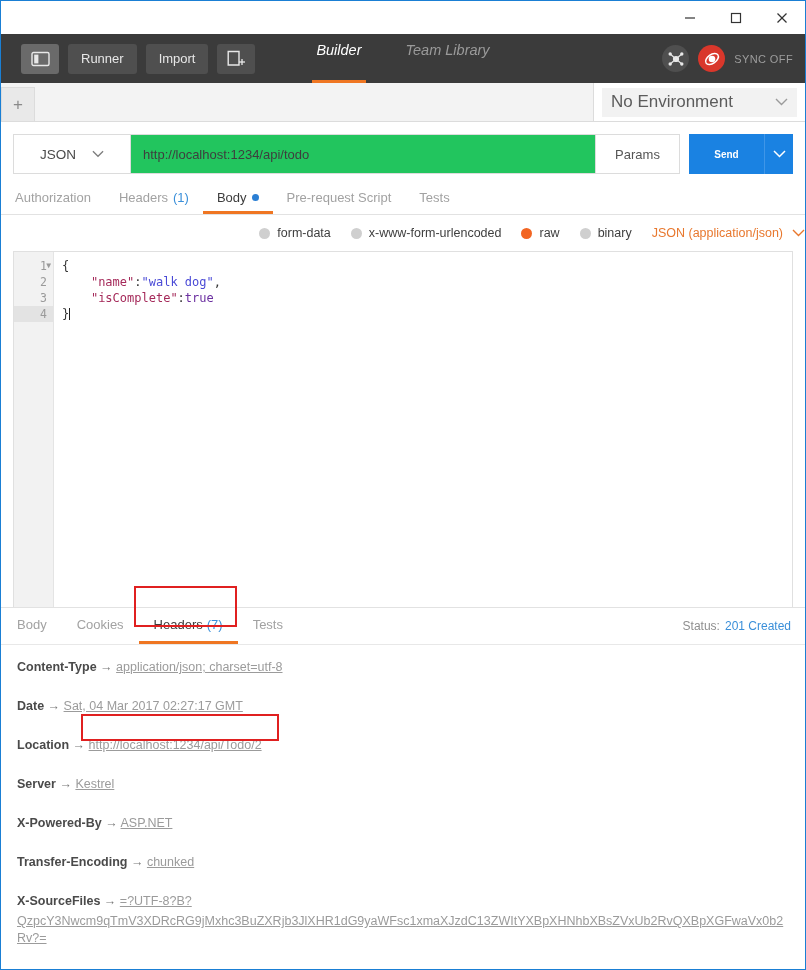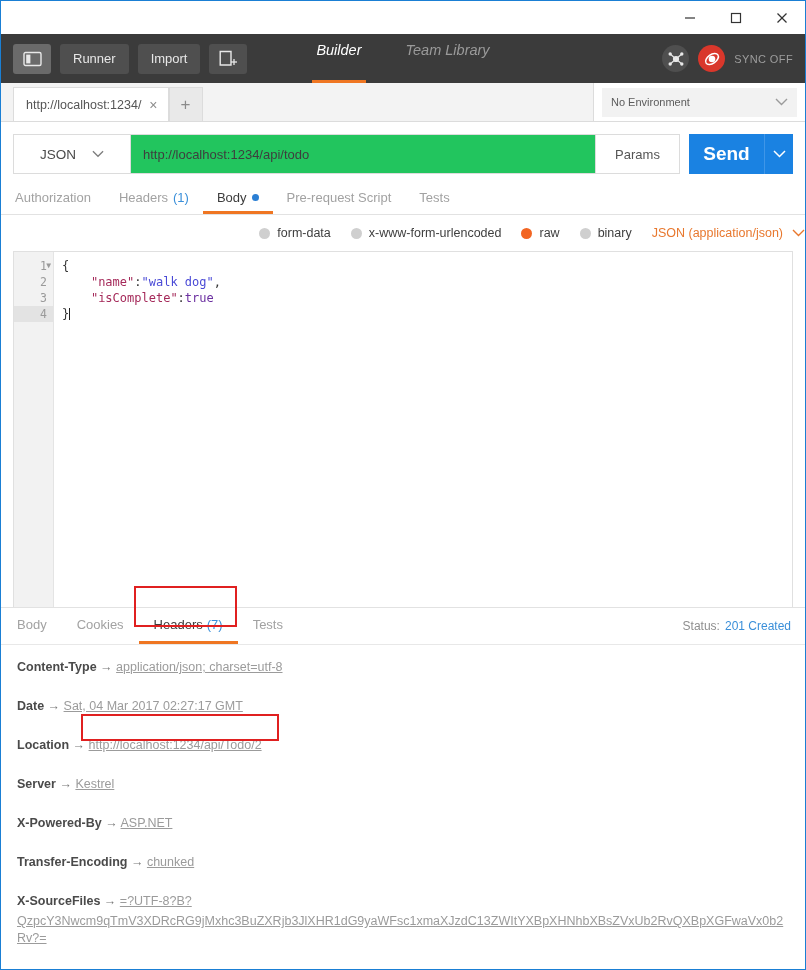--- a/index.html
+++ b/index.html
@@ -29,21 +29,21 @@
   }
   .win-btn svg { display: block; }
 
   
   .toolbar {
     height: 49px; flex: 0 0 49px;
     background: #3b3b3b;
     display: flex; align-items: center;
     position: relative;
   }
-  .tb-left { display: flex; align-items: center; padding-left: 12px; gap: 9px; }
+  .tb-left { display: flex; align-items: center; padding-left: 20px; gap: 9px; }
   .tb-btn {
     height: 30px; background: #4f4f4f; border-radius: 3px;
     display: flex; align-items: center; justify-content: center;
     color: #e7e7e7; font-size: 13px; padding: 0 13px; cursor: pointer;
     white-space: nowrap;
   }
   .tb-btn.icon-only { width: 38px; padding: 0; }
   .tb-btn.active-pane { background: #6a6a6a; }
   .tb-center {
     position: absolute; left: 0; right: 0; top: 0; bottom: 0;
@@ -95,21 +95,21 @@
   }
   .env-wrap {
     position: absolute; right: 0; top: 0; bottom: 0;
     width: 212px; background: #ffffff;
     border-left: 1px solid #dcdcdc;
     display: flex; align-items: center; padding: 0 8px;
   }
   .env-select {
     flex: 1; height: 29px; background: #f2f2f2;
     display: flex; align-items: center; justify-content: space-between;
-    padding: 0 9px; font-size: 11px; color: #5c5c5c; cursor: pointer;
+    padding: 0 9px; font-size: 17px; color: #5c5c5c; cursor: pointer;
   }
 
   
   .urlbar-row { padding: 12px 12px 0 12px; display: flex; align-items: stretch; gap: 0; }
   .method-box {
     width: 118px; height: 40px; border: 1px solid #dcdcdc; background: #fff;
     display: flex; align-items: center; justify-content: center; gap: 16px;
     font-size: 13.5px; color: #4a4a4a; cursor: pointer;
   }
   .url-input {
@@ -118,21 +118,21 @@
     font-size: 13px; color: #3e3e3e; cursor: text;
   }
   .params-btn {
     width: 84px; height: 40px; border: 1px solid #dcdcdc; border-left: none;
     background: #fff; display: flex; align-items: center; justify-content: center;
     font-size: 13px; color: #555; cursor: pointer;
   }
   .send-grp { display: flex; margin-left: 9px; }
   .send-btn {
     width: 75px; height: 40px; background: #1a82e2; color: #fff;
-    font-size: 19px; font-weight: bold;
+    font-size: 10px; font-weight: bold;
     display: flex; align-items: center; justify-content: center; cursor: pointer;
   }
   .send-caret {
     width: 29px; height: 40px; background: #1a82e2; color: #fff;
     display: flex; align-items: center; justify-content: center; cursor: pointer;
     border-left: 1px solid #3f96e8;
   }
 
   
   .reqtabs {
@@ -294,24 +294,20 @@
         <svg width="20" height="20" viewBox="0 0 20 20">
           <circle cx="10" cy="10" r="3.3" fill="#ffffff"></circle>
           <ellipse cx="10" cy="10" rx="7.2" ry="4.3" fill="none" stroke="#ffffff" stroke-width="1.5" transform="rotate(-35 10 10)"></ellipse>
         </svg>
       </div>
       <span class="sync-label">SYNC OFF</span>
     </div>
   </div>
 
   <div class="tabstrip">
-    <div class="req-tab">
-      <span>http://localhost:1234/</span>
-      <span class="tab-close">×</span>
-    </div>
     <div class="tab-add">
       <span>+</span>
     </div>
     <div class="env-wrap">
       <div class="env-select">
         <span>No Environment</span>
         <svg width="13" height="8" viewBox="0 0 13 8">
           <path d="M1 1 L6.5 6.5 L12 1" fill="none" stroke="#9b9b9b" stroke-width="1.4"></path>
         </svg>
       </div>

